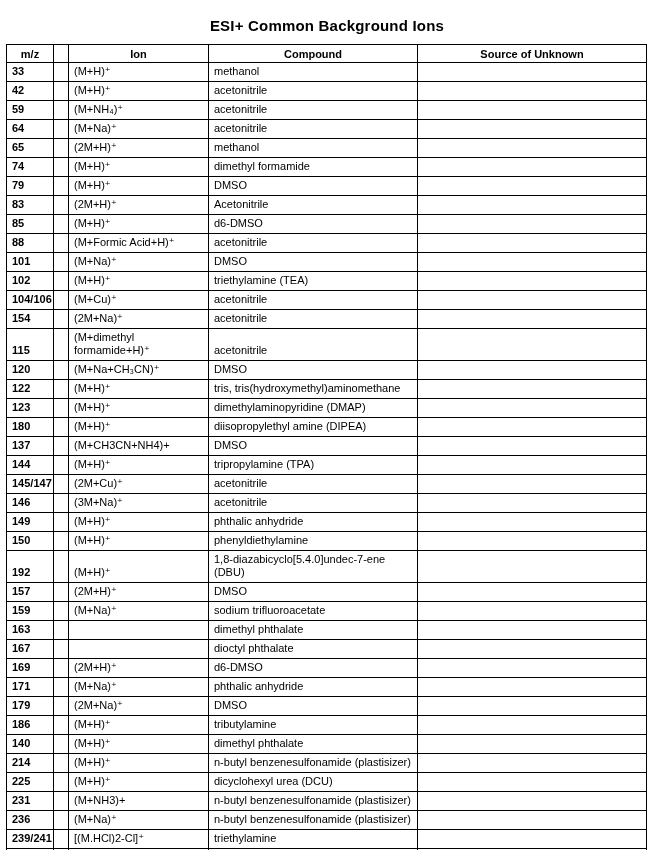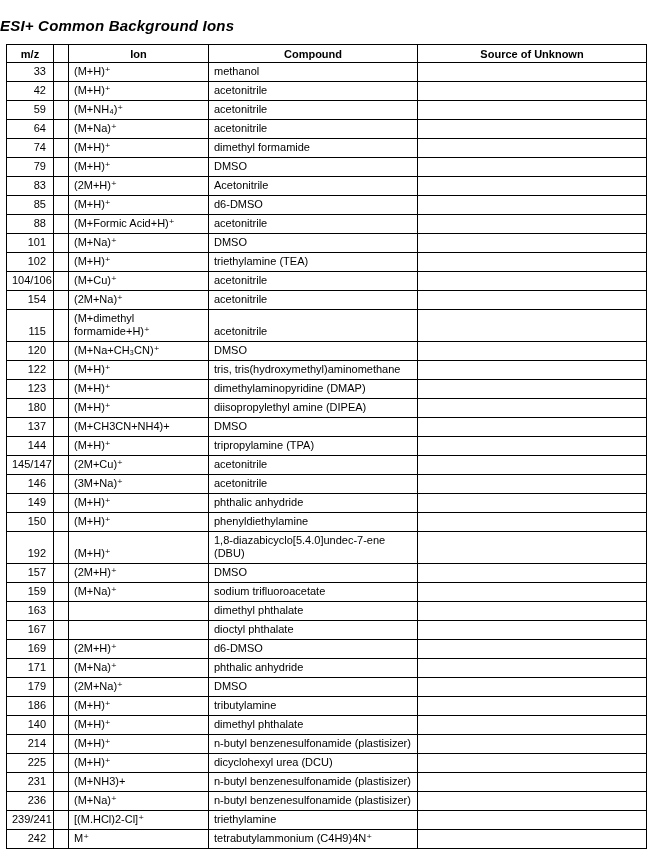--- a/index.html
+++ b/index.html
@@ -14,25 +14,24 @@
   }
   .page {
     width: 654px;
     height: 850px;
     background: #ffffff;
     overflow: hidden;
   }
   .title {
     font-size: 15px;
     font-weight: bold;
-    text-align: left;
+    text-align: center;
     margin: 0;
     padding: 17px 0 10px 0;
     letter-spacing: 0.2px;
-    font-style: italic;
   }
   table.ions-table {
     border-collapse: collapse;
     table-layout: fixed;
     margin-left: 6px;
     width: 640px;
   }
   .ions-table col.c-mz      { width: 47px; }
   .ions-table col.c-blank   { width: 15px; }
   .ions-table col.c-ion     { width: 140px; }
@@ -50,22 +49,22 @@
     height: 18px;
     padding: 2px 2px;
   }
   .ions-table td {
     height: 17px;
     vertical-align: bottom;
     padding: 2px 5px 3px 5px;
     line-height: 13px;
   }
   .ions-table td.mz {
-    font-weight: normal;
-    text-align: right;
+    font-weight: bold;
+    text-align: left;
     padding-right: 7px;
   }
   .ions-table td.ion,
   .ions-table td.compound {
     white-space: pre-line;
     text-align: left;
   }
 </style>
 </head>
 <body>
@@ -116,20 +115,27 @@
   </tr>
 
   <tr>
     <td class="mz">64</td>
     <td class="blank"></td>
     <td class="ion">(M+Na)⁺</td>
     <td class="compound">acetonitrile</td>
     <td class="source"></td>
   </tr>
 
+  <tr>
+    <td class="mz">65</td>
+    <td class="blank"></td>
+    <td class="ion">(2M+H)⁺</td>
+    <td class="compound">methanol</td>
+    <td class="source"></td>
+  </tr>
 
   <tr>
     <td class="mz">74</td>
     <td class="blank"></td>
     <td class="ion">(M+H)⁺</td>
     <td class="compound">dimethyl formamide</td>
     <td class="source"></td>
   </tr>
 
   <tr>

